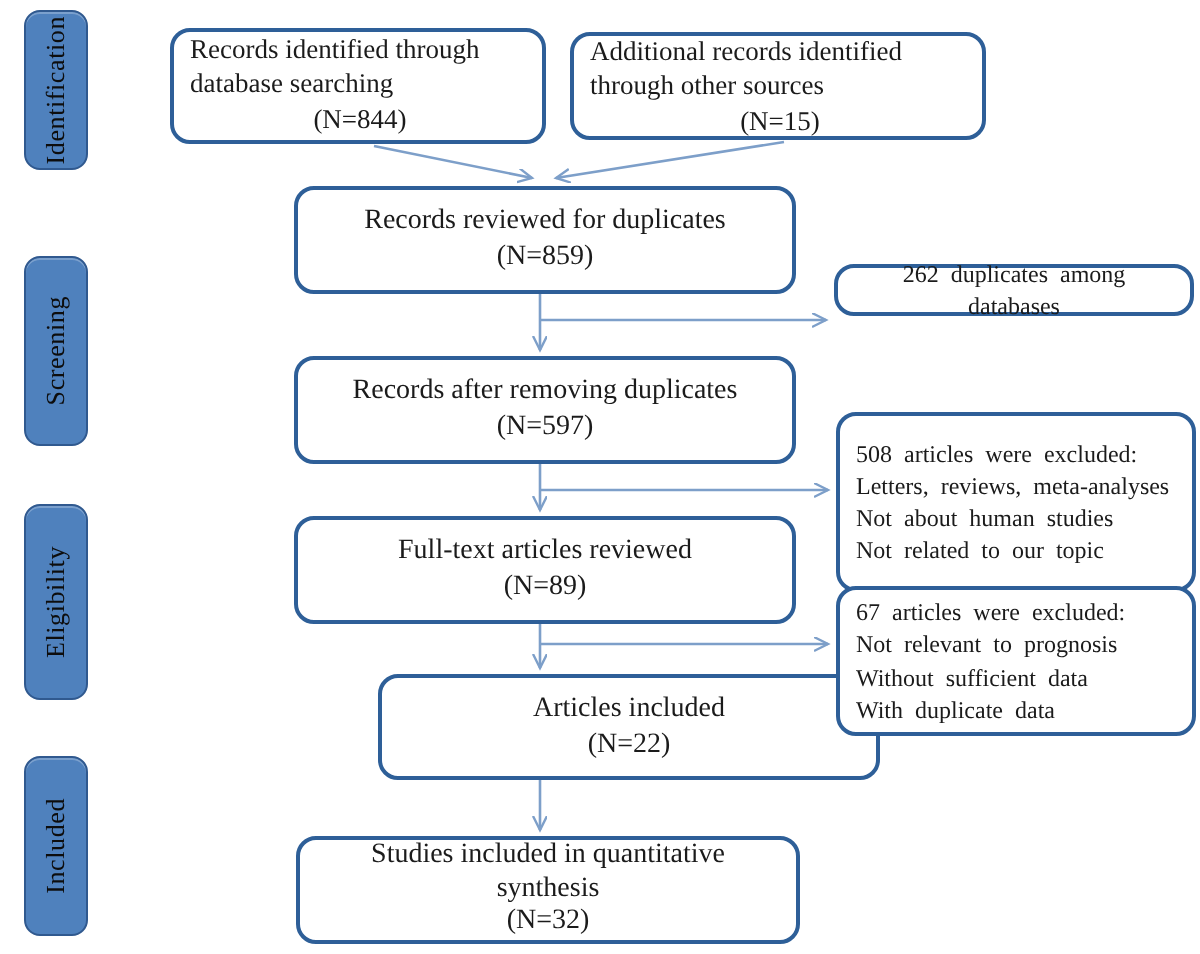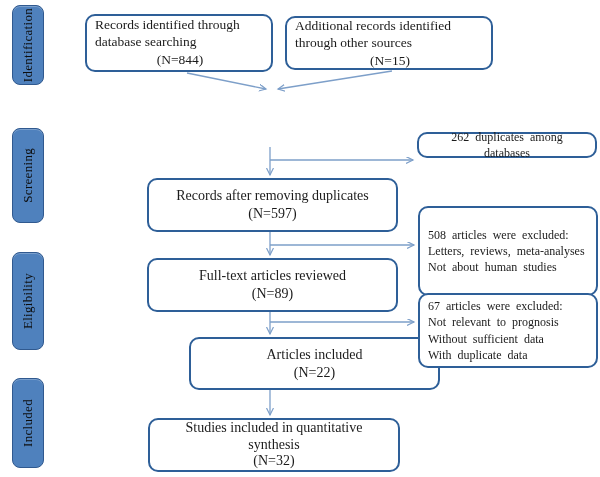--- a/index.html
+++ b/index.html
@@ -65,20 +65,24 @@
     <div>database searching</div>
     <div class="n-line">(N=844)</div>
   </div>
 
   <div class="flow-box align-left" style="left:285px;top:16px;width:208px;height:54px;">
     <div>Additional records identified</div>
     <div>through other sources</div>
     <div class="n-line">(N=15)</div>
   </div>
 
+  <div class="flow-box" style="left:147px;top:93px;width:251px;height:54px;">
+    <div>Records reviewed for duplicates</div>
+    <div>(N=859)</div>
+  </div>
 
   <div class="flow-box" style="left:147px;top:178px;width:251px;height:54px;">
     <div>Records after removing duplicates</div>
     <div>(N=597)</div>
   </div>
 
   <div class="flow-box" style="left:147px;top:258px;width:251px;height:54px;">
     <div>Full-text articles reviewed</div>
     <div>(N=89)</div>
   </div>
@@ -95,20 +99,21 @@
   </div>
 
   <div class="side-box" style="left:417px;top:132px;width:180px;height:26px;text-align:center;">
     <div>262 duplicates among databases</div>
   </div>
 
   <div class="side-box" style="left:418px;top:206px;width:180px;height:90px;">
     <div>508 articles were excluded:</div>
     <div>Letters, reviews, meta-analyses</div>
     <div>Not about human studies</div>
+    <div>Not related to our topic</div>
   </div>
 
   <div class="side-box" style="left:418px;top:293px;width:180px;height:75px;">
     <div>67 articles were excluded:</div>
     <div>Not relevant to prognosis</div>
     <div>Without sufficient data</div>
     <div>With duplicate data</div>
   </div>
 
   <svg class="arrow-layer" viewBox="0 0 600 477">

